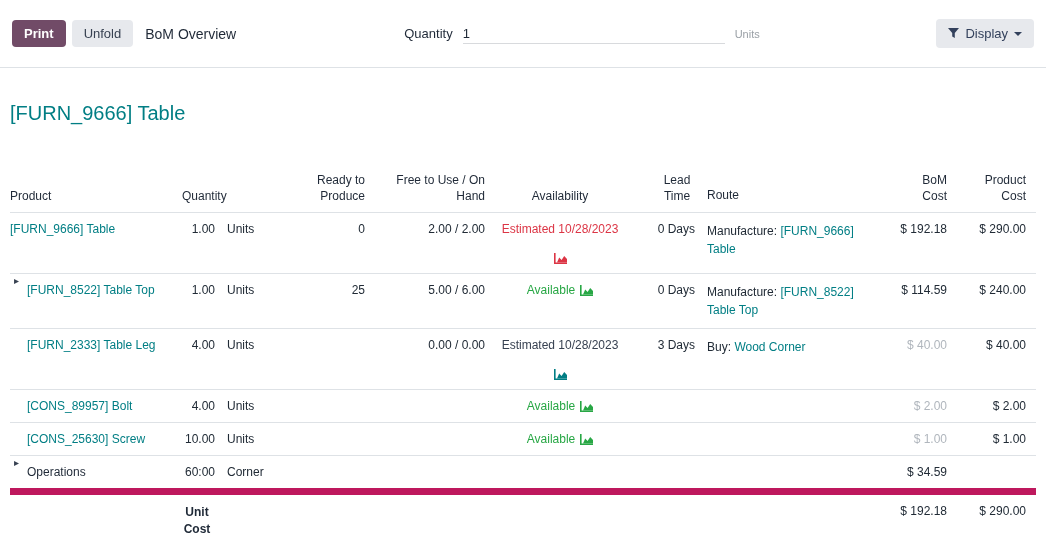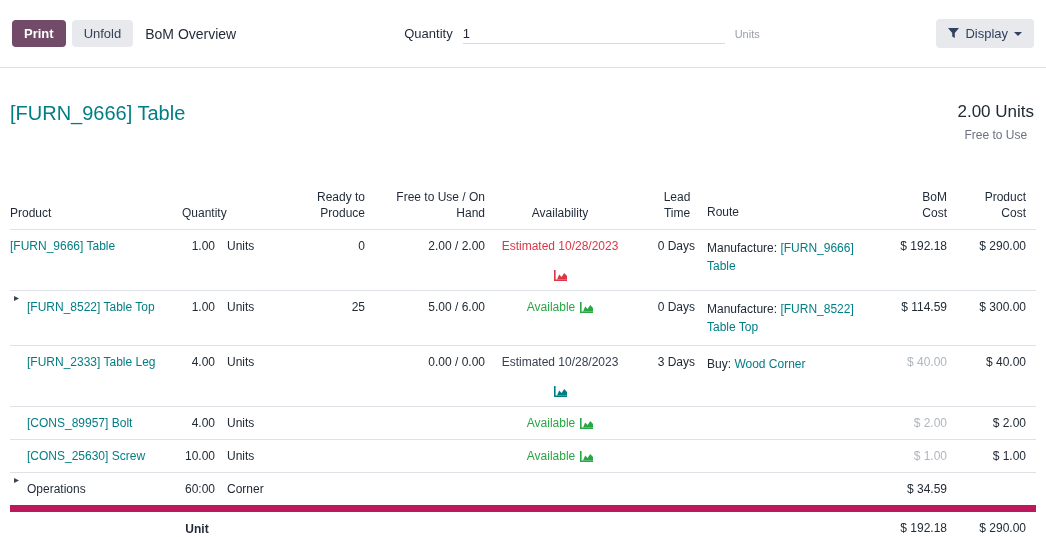--- a/index.html
+++ b/index.html
@@ -87,24 +87,20 @@
         </svg>
     </span>
     <span>Display</span>
     <span class="caret-down"></span>
   </button>
 </div>
 
 <div class="report-head">
   <div class="report-title">[FURN_9666] Table</div>
   <div class="stats">
-    <div class="stat">
-      <div class="stat-value">2.00 Units</div>
-      <div class="stat-caption">Free to Use</div>
-    </div>
   </div>
 </div>
 
 <div class="bom-table-wrap">
 <table>
   <colgroup>
     <col style="width:160px">
         <col style="width:45px">
         <col style="width:85px">
     <col style="width:65px">
@@ -175,21 +171,21 @@
                 </svg>
           </span>
         </span>
       </td>
       <td class="al-r">0 Days</td>
       <td class="col-route">
         <span>Manufacture:</span>
         <a class="link">[FURN_8522] Table Top</a>
       </td>
       <td class="al-r col-bom">$ 114.59</td>
-      <td class="al-r col-pcost">$ 300.00</td>
+      <td class="al-r col-pcost">$ 240.00</td>
     </tr>
 
     <tr>
       <td class="lvl1"><a class="link">[FURN_2333] Table Leg</a></td>
       <td class="al-r">4.00</td>
       <td class="col-unit">Units</td>
       <td class="al-r"></td>
       <td class="al-r">0.00 / 0.00</td>
       <td class="al-c tone-estimated">
         <span class="avail-stack">

